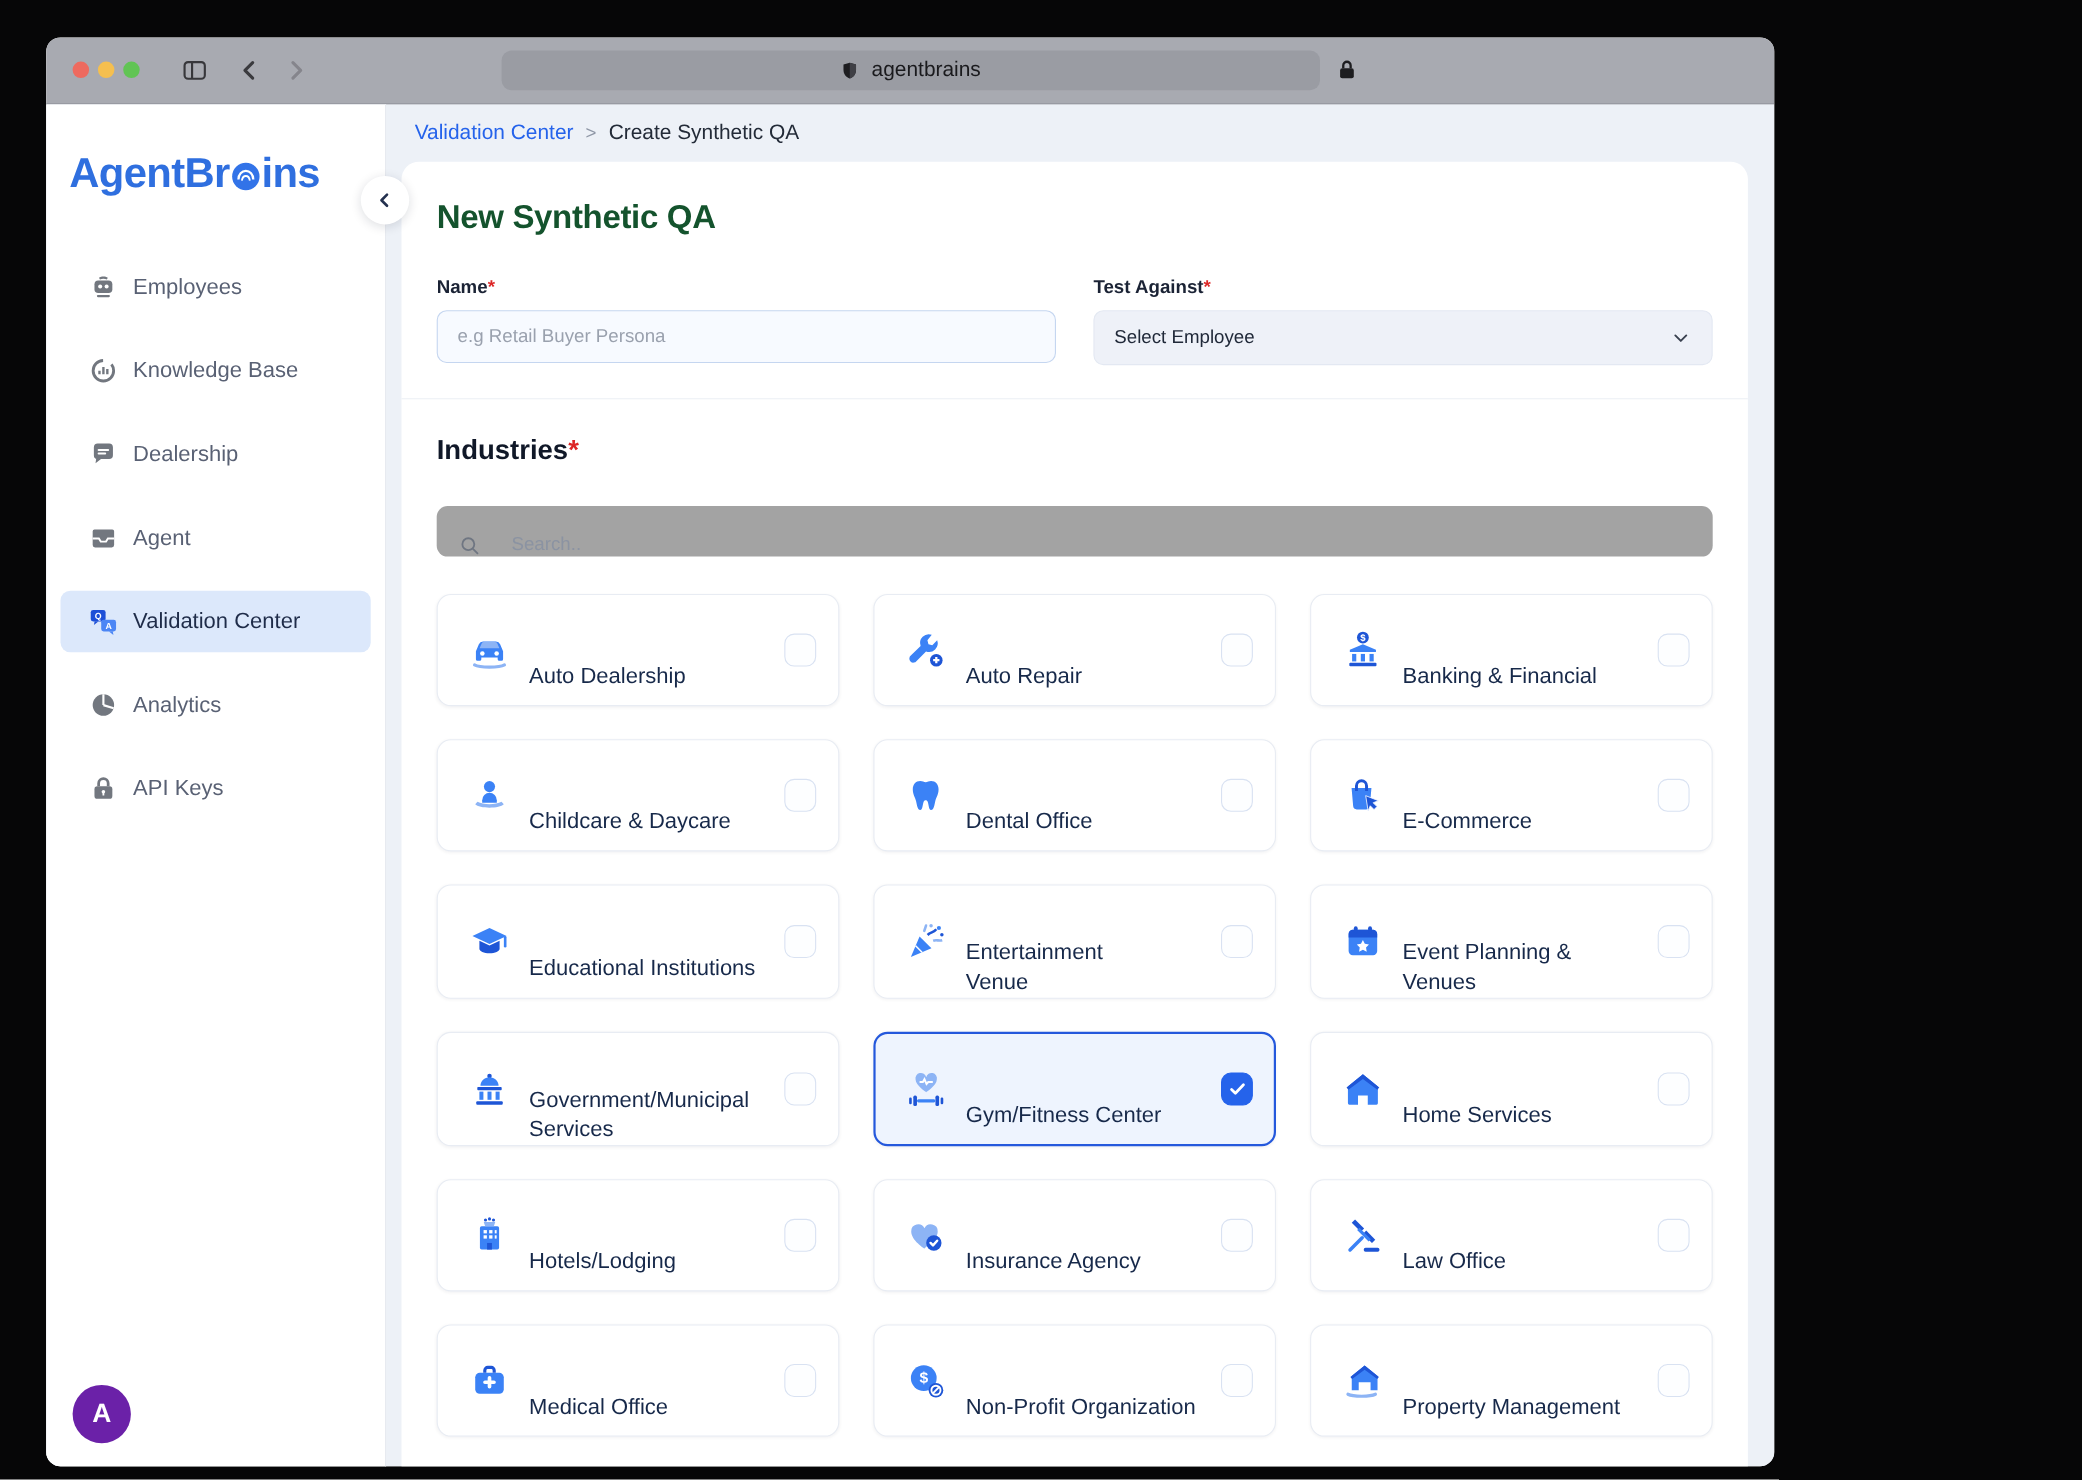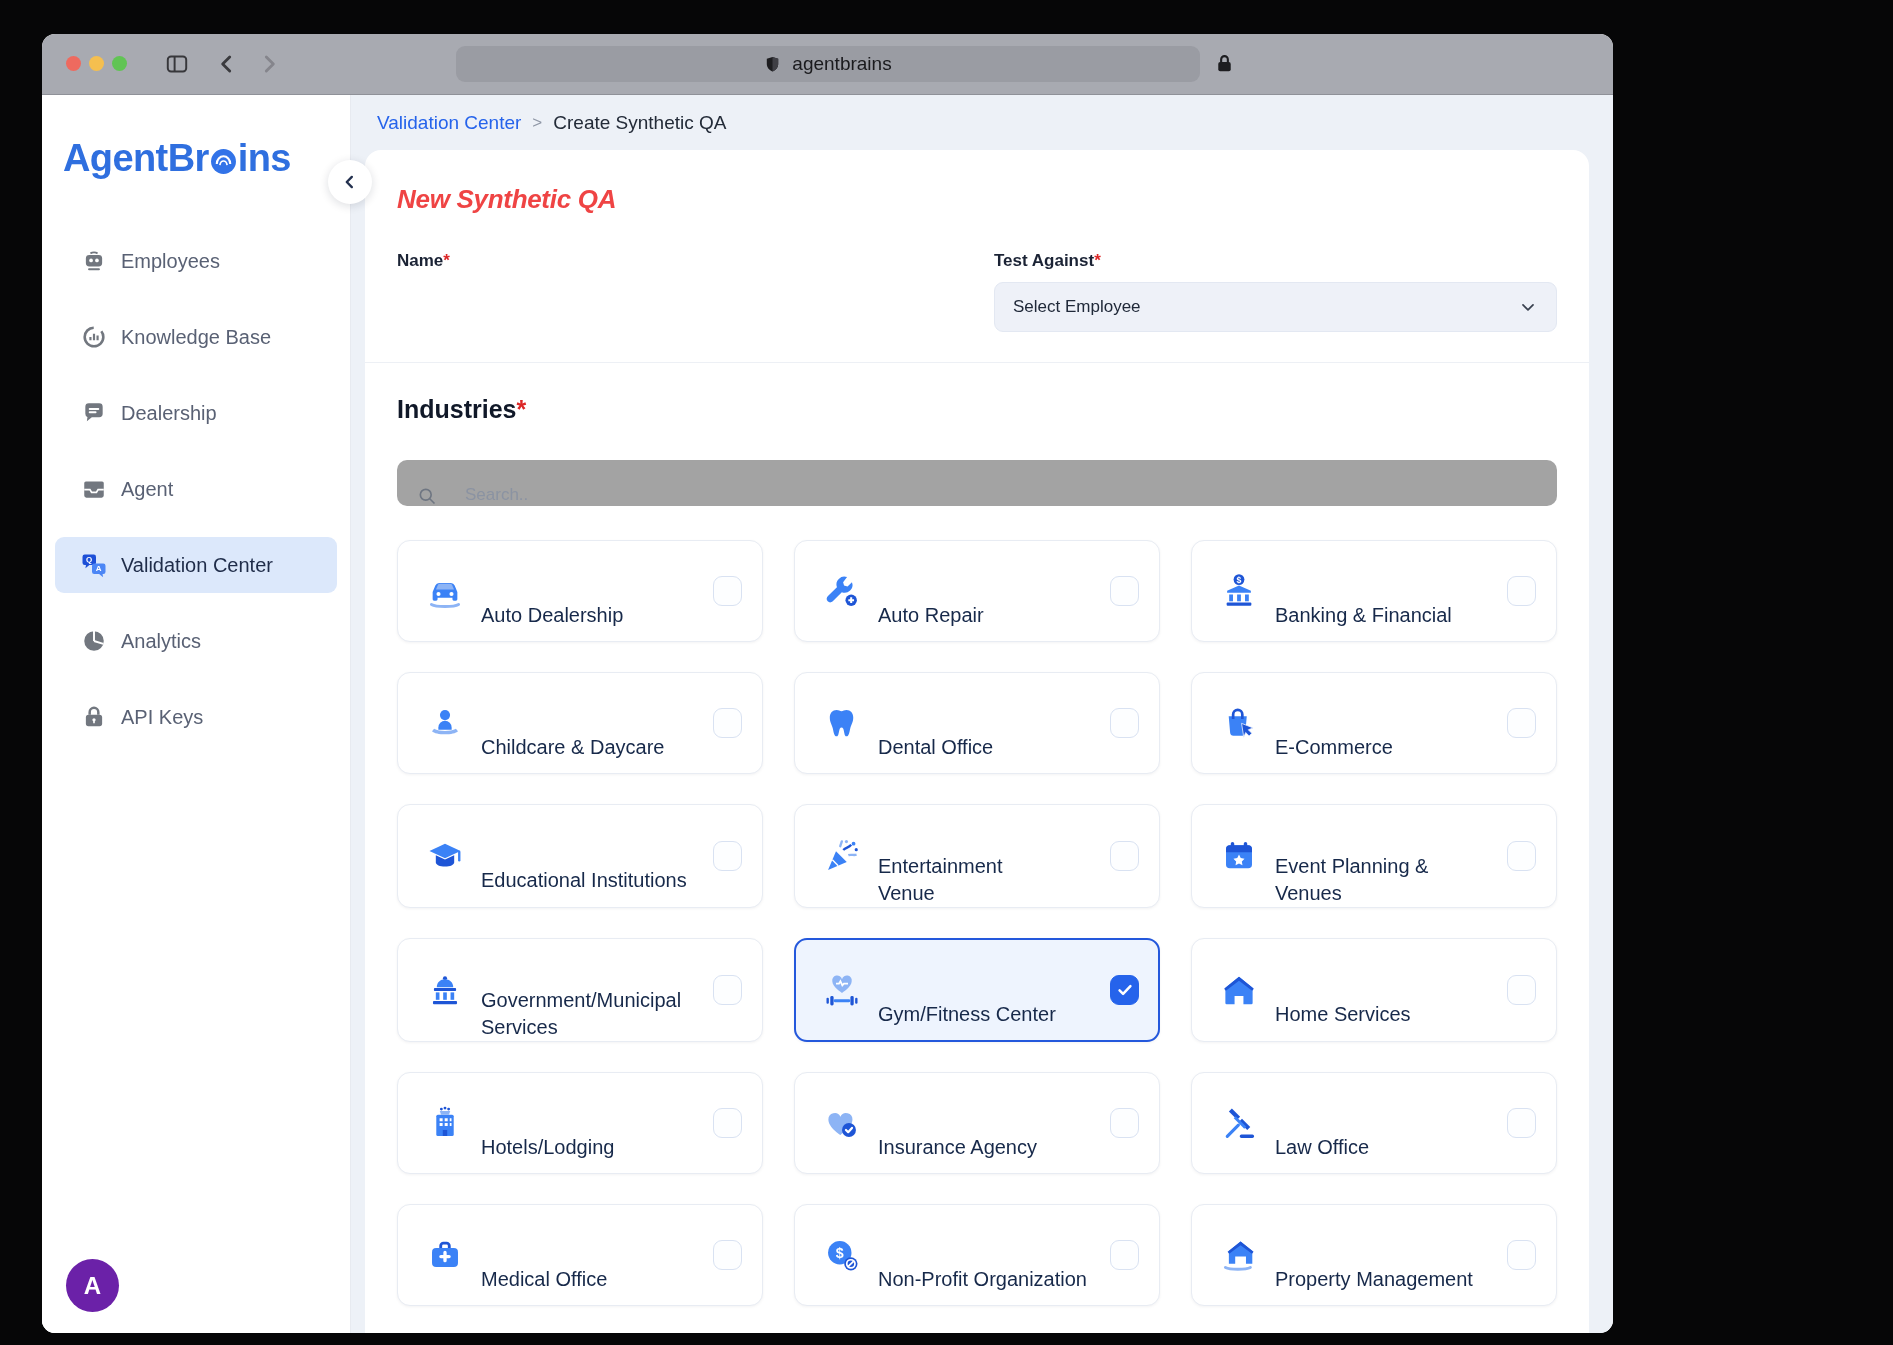--- a/index.html
+++ b/index.html
@@ -54,21 +54,21 @@
             display:flex;align-items:center;justify-content:center;z-index:6;}
   .collapse svg{width:22px;height:22px;}
   
   .main{flex:1;display:flex;flex-direction:column;overflow:hidden;min-width:0;}
   .breadcrumb{height:94px;display:flex;align-items:center;padding-left:26px;gap:11px;font-size:19px;}
   .bc-link{color:#2563eb;}
   .bc-sep{color:#8f97a6;font-size:17px;}
   .bc-cur{color:#232b38;}
   .panel{margin:0 24px 0 14px;background:#fff;border-radius:16px 16px 0 0;flex:1;
          padding:28px 32px;box-sizing:border-box;}
-  h1.title{font-size:26px;font-weight:600;color:#ef4444;margin:6px 0 36px;letter-spacing:-.3px;font-style:italic;}
+  h1.title{font-size:30px;font-weight:600;color:#14532d;margin:6px 0 36px;letter-spacing:-.3px;}
   .form-row{display:grid;grid-template-columns:1fr 1fr;gap:34px;}
   .field-label{font-size:17px;font-weight:600;color:#1b2335;margin-bottom:11px;display:block;}
   .req{color:#dc2626;}
   .text-input{width:100%;height:48px;border:1.4px solid #c5d6f0;background:#f7faff;border-radius:9px;
               padding:0 18px;font-size:17px;color:#333;box-sizing:border-box;font-family:inherit;outline:none;}
   .text-input::placeholder{color:#9aa1ae;}
   .select{height:48px;background:#eef1f8;border:1px solid #e3e8f2;border-radius:9px;display:flex;
           align-items:center;justify-content:space-between;padding:0 18px;font-size:17px;color:#202939;}
   .select svg{width:20px;height:20px;}
   .divider{border-bottom:1px solid #edf0f5;margin:30px -32px 0;}
@@ -224,20 +224,21 @@
       </div>
 
       <div class="panel">
         <h1 class="title">New Synthetic QA</h1>
 
         <div class="form-row">
           <div>
             <label class="field-label">
               <span>Name</span><span class="req">*</span>
             </label>
+            <input class="text-input" type="text" placeholder="e.g Retail Buyer Persona" style="">
           </div>
           <div>
             <label class="field-label">
               <span>Test Against</span><span class="req">*</span>
             </label>
             <div class="select">
               <span>Select Employee</span>
               <svg viewBox="0 0 24 24" fill="none" stroke="#39414f" stroke-width="2.1" stroke-linecap="round" stroke-linejoin="round">
                   <path d="M6 9.5l6 6 6-6"></path>
                 </svg>

